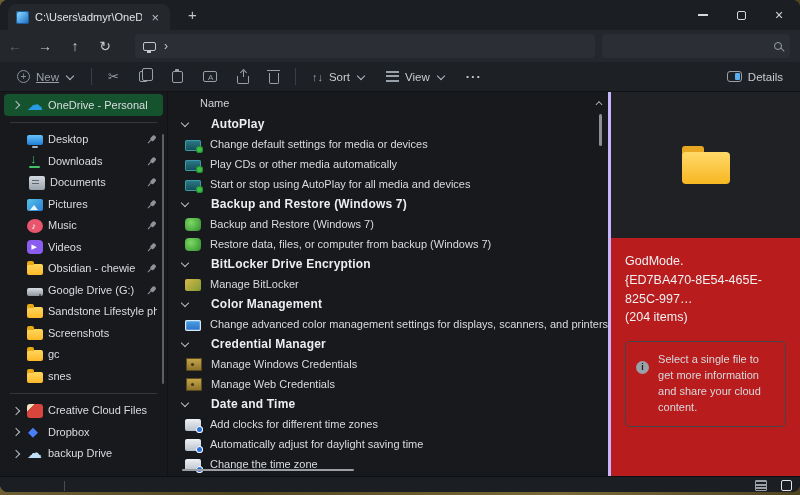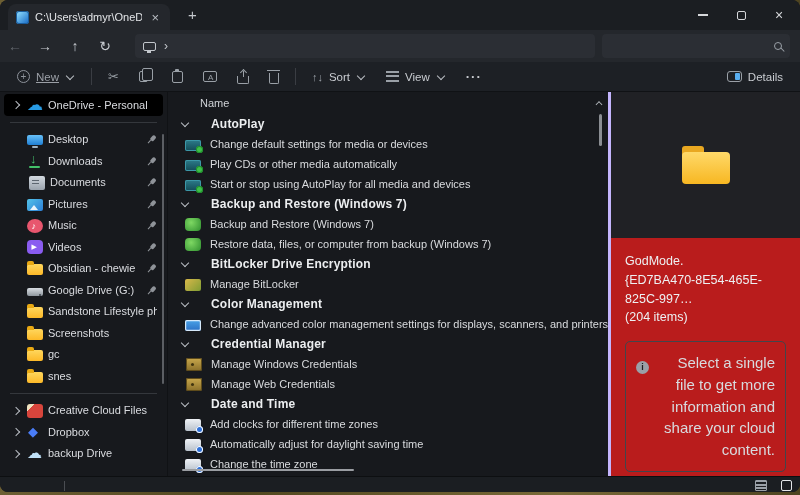--- a/index.html
+++ b/index.html
@@ -86,21 +86,21 @@
     transform:rotate(42deg); opacity:.8; flex:0 0 12px; }
   .pin::before { content:""; position:absolute; left:4.5px; top:1px; width:4px; height:6px;
     background:#aeb2b8; border-radius:1.5px; }
   .pin::after { content:""; position:absolute; left:6px; top:7px; width:1.3px; height:4px; background:#aeb2b8; }
 
   
   .main { display:flex; height:384px; }
   .sidebar { width:168px; position:relative; padding-top:2px; border-right:1px solid #101215; }
   .sb-row { height:21.5px; display:flex; align-items:center; gap:5px; padding:0 6px 0 8px;
     margin:0 4px; border-radius:4px; color:#dadce0; font-size:11px; }
-  .sb-row.selected { background:#000000; }
+  .sb-row.selected { background:#14532d; }
   .sb-label { flex:1; white-space:nowrap; overflow:hidden; }
   .sb-divider { height:1px; background:#34373c; margin:6px 10px; }
   .sb-scrollbar { position:absolute; right:3px; top:42px; width:2.5px; height:250px;
     background:#5b5e63; border-radius:2px; }
 
   
   .fi { display:inline-block; width:16px; height:16px; position:relative; flex:0 0 16px;
     font-style:normal; }
   .fi::before { position:absolute; left:0; top:0; }
   .ic-onedrive-cloud::before { content:"☁"; color:#289be4; font-size:16px; line-height:15px; }
@@ -175,21 +175,21 @@
   .big-folder { position:relative; width:48px; height:38px; }
   .big-folder::before { content:""; position:absolute; top:0; left:0; width:22px; height:12px;
     border-radius:3px 3px 0 0; background:#e9a821; }
   .big-folder .front { position:absolute; top:6px; left:0; right:0; bottom:0; border-radius:4px;
     background:linear-gradient(180deg,#ffd969,#f7b722); }
   .meta { padding:14px 14px 0; color:#eef0f2; font-size:12.5px; line-height:1.5; }
   .info-box { margin-top:14px; border:1px solid #43454b; border-radius:5px; padding:10px 10px;
     display:flex; gap:9px; align-items:flex-start; }
   .info-ic { width:13px; height:13px; border-radius:50%; background:#9aa0a7; color:#1d1e22;
     font-size:9px; font-weight:bold; text-align:center; line-height:13px; flex:0 0 13px; margin-top:9px; }
-  .info-text { font-size:15px; color:#d8dade; line-height:1.45;text-align:right; }
+  .info-text { font-size:11px; color:#d8dade; line-height:1.45; }
 
   
   .statusbar { height:18px; background:#1b1e22; border-top:1px solid #0d0f11;
     display:flex; align-items:center; padding:0 8px; gap:8px; }
   .sb-count { font-size:11px; color:#c9ccd1;margin-top:40px; }
   .sb-div { width:1px; height:10px; background:#4a4d52; }
   .statusbar .spacer { flex:1; }
   .sb-view-ic1 { width:12px; height:11px; border:1px solid #9aa0a7; border-radius:1px;
     background:repeating-linear-gradient(#9aa0a7 0 1.4px, transparent 1.4px 3.2px); }
   .sb-view-ic2 { width:11px; height:11px; border:1.4px solid #e4e6e9; border-radius:2px; margin-left:6px; }

